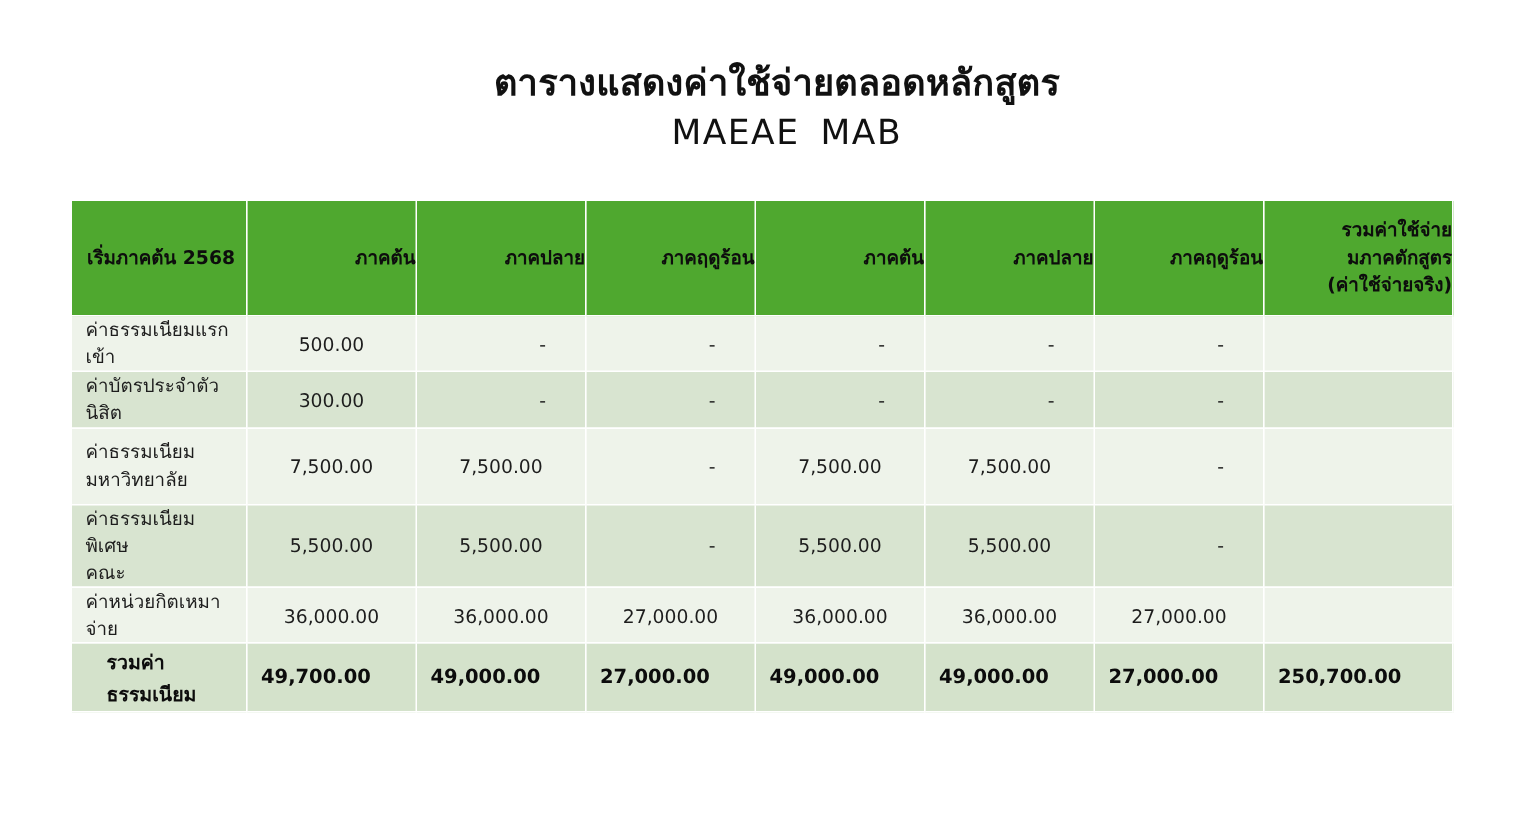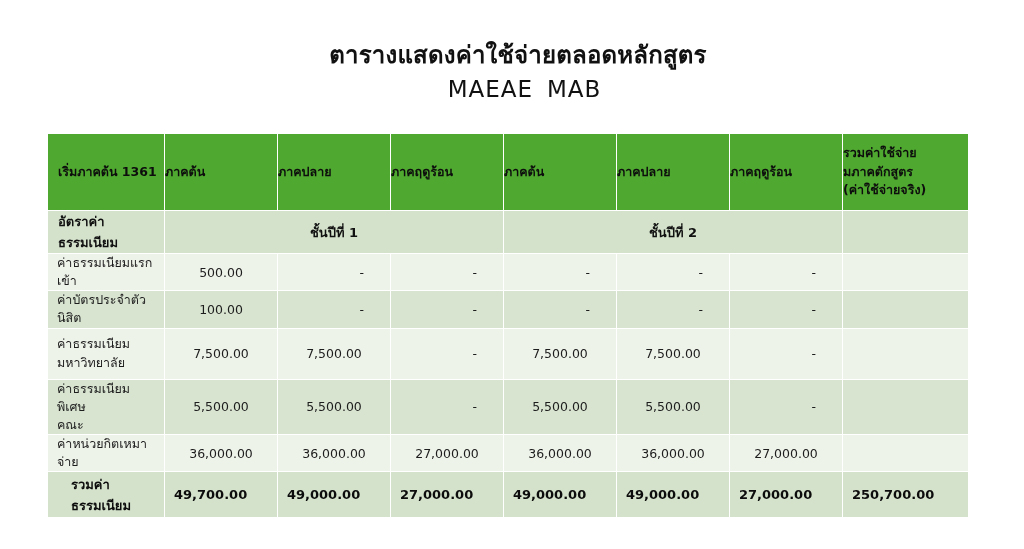--- a/index.html
+++ b/index.html
@@ -80,21 +80,21 @@
   col.c6 { width: 113px; }
   col.c7 { width: 126px; }
 
   
   thead th {
     background: #4FA82F;
     color: #0d0d0d;
     font-weight: bold;
     font-size: 12.5px;
     height: 76px;
-    text-align: left;
+    text-align: right;
     line-height: 1.5;
     padding: 2px 4px;
   }
   thead th.h-left {
     text-align: left;
     padding-left: 10px;
   }
   thead th .hline { display: block; }
 
   
@@ -178,58 +178,52 @@
           <col class="c2">
           <col class="c3">
         <col class="c4">
           <col class="c5">
           <col class="c6">
           <col class="c7">
       </colgroup>
 
       <thead>
         <tr>
-          <th class="h-left">เริ่มภาคต้น 1361</th>
+          <th class="h-left">เริ่มภาคต้น 2568</th>
           <th>ภาคต้น</th>
           <th>ภาคปลาย</th>
           <th>ภาคฤดูร้อน</th>
           <th>ภาคต้น</th>
           <th>ภาคปลาย</th>
           <th>ภาคฤดูร้อน</th>
           <th>
             <span class="hline">รวมค่าใช้จ่าย</span>
             <span class="hline">มภาคตักสูตร</span>
             <span class="hline">(ค่าใช้จ่ายจริง)</span>
           </th>
         </tr>
       </thead>
 
       <tbody>
 
-        <tr class="stage-row">
-          <td class="stage-label">อัตราค่าธรรมเนียม</td>
-          <td colspan="3">ชั้นปีที่ 1</td>
-          <td colspan="3">ชั้นปีที่ 2</td>
-          <td class="stage-blank"></td>
-        </tr>
 
         <tr class="data-row odd h-short">
           <td class="label-cell">ค่าธรรมเนียมแรกเข้า</td>
           <td class="num-cell">500.00</td>
           <td class="num-cell dash">-</td>
           <td class="num-cell dash">-</td>
           <td class="num-cell dash">-</td>
           <td class="num-cell dash">-</td>
           <td class="num-cell dash">-</td>
           <td class="num-cell"></td>
         </tr>
 
         <tr class="data-row even h-short">
           <td class="label-cell">ค่าบัตรประจำตัวนิสิต</td>
-          <td class="num-cell">100.00</td>
+          <td class="num-cell">300.00</td>
           <td class="num-cell dash">-</td>
           <td class="num-cell dash">-</td>
           <td class="num-cell dash">-</td>
           <td class="num-cell dash">-</td>
           <td class="num-cell dash">-</td>
           <td class="num-cell"></td>
         </tr>
 
         <tr class="data-row odd h-tall">
           <td class="label-cell">

